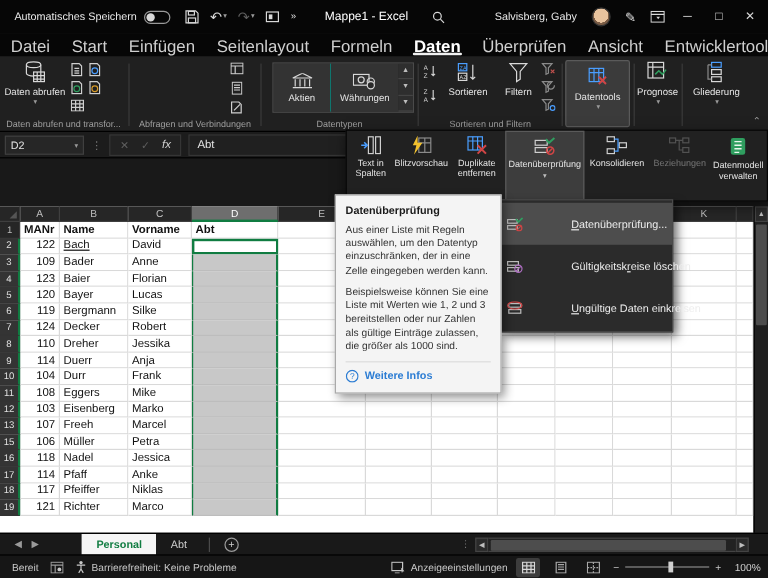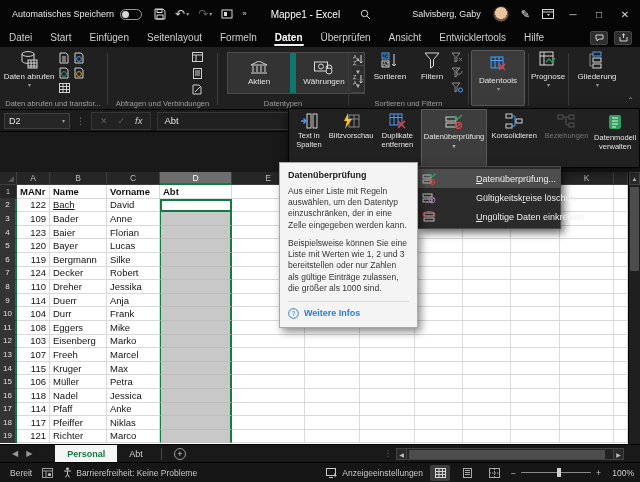--- a/index.html
+++ b/index.html
@@ -18,37 +18,37 @@
   .ddv { font-size:6px; color:#9a9a9a; margin-left:1px; }
   .doc-title { font-size:10px; color:#fff; margin-left:24px; white-space:nowrap; }
   .search-ic { margin-left:20px; }
   .tb-right { margin-left:auto; display:flex; align-items:center; gap:12px; margin-right:8px; }
   .user { font-size:9px; color:#e8e8e8; white-space:nowrap; }
   .avatar { width:16px; height:16px; border-radius:50%; background:radial-gradient(circle at 50% 42%, #e8c39e 0 55%, #7a5c45 56% 100%); border:1px solid #333; }
   .winbtn { font-size:10px; color:#d8d8d8; width:14px; text-align:center; }
 
   
   .tabrow { position:absolute; left:0; top:28px; width:640px; height:19px; background:#060606; display:flex; align-items:center; }
-  .rtab { font-size:10px; color:#cfcfcf; padding:0 9px; height:19px; display:flex; align-items:center; position:relative; white-space:nowrap; }
+  .rtab { font-size:14px; color:#cfcfcf; padding:0 9px; height:19px; display:flex; align-items:center; position:relative; white-space:nowrap; }
   .rtab.active { color:#fff; font-weight:bold; }
   .rtab.active:after { content:""; position:absolute; left:8px; right:8px; bottom:1px; height:2px; background:#f0f0f0; border-radius:1px; }
   .tabrow-right { margin-left:auto; display:flex; gap:6px; margin-right:8px; }
   .minibtn { width:18px; height:14px; background:#2e2e2e; border:1px solid #454545; border-radius:2px; display:flex; align-items:center; justify-content:center; }
 
   
   .ribbon { position:absolute; left:0; top:47px; width:640px; height:63px; background:#202020; border-bottom:1px solid #000; }
   .rgroup { position:absolute; top:0; height:63px; }
   .glabel { position:absolute; bottom:2px; left:0; right:0; text-align:center; font-size:7.5px; color:#9e9e9e; white-space:nowrap; }
   .gsep { position:absolute; top:6px; bottom:4px; width:1px; background:#3a3a3a; }
   .bigbtn { position:absolute; top:3px; display:flex; flex-direction:column; align-items:center; }
   .bigbtn .blabel { font-size:8px; color:#e4e4e4; text-align:center; line-height:1.15; margin-top:2px; white-space:nowrap; }
   .bigbtn.hl { background:#3b3b3b; border:1px solid #5a5a5a; border-radius:2px; }
   .smicon { width:12px; height:12px; display:flex; align-items:center; justify-content:center; }
   .gallery { position:absolute; top:5px; display:flex; border:1px solid #4a4a4a; background:#2a2a2a; }
-  .gcell { width:68px; height:40px; display:flex; flex-direction:column; align-items:center; justify-content:center; border-right:6px solid #0f766e; background:#333; }
+  .gcell { width:48px; height:40px; display:flex; flex-direction:column; align-items:center; justify-content:center; border-right:1px solid #0f766e; background:#333; }
   .gcell span { font-size:8px; color:#e4e4e4; margin-top:2px; }
   .gscroll { width:12px; display:flex; flex-direction:column; background:#2e2e2e; }
   .gscroll div { flex:1; display:flex; align-items:center; justify-content:center; font-size:6px; color:#bdbdbd; border-bottom:1px solid #444; }
   .collapse { position:absolute; right:6px; bottom:4px; font-size:8px; color:#9e9e9e; }
 
   
   .fbar { position:absolute; left:0; top:110px; width:640px; height:22px; background:#1c1c1c; border-bottom:1px solid #000; display:flex; align-items:center; }
   .namebox { width:66px; height:16px; margin-left:4px; background:#262626; border:1px solid #3f3f3f; display:flex; align-items:center; font-size:9px; color:#e4e4e4; padding:0 4px; }
   .namebox .dd { margin-left:auto; font-size:6px; color:#9a9a9a; }
   .fdots { color:#7a7a7a; font-size:9px; margin:0 6px; }
@@ -77,36 +77,36 @@
   
   .flyout { position:absolute; left:288px; top:108px; width:352px; height:60px; background:#212121; border:1px solid #050505; box-shadow:0 4px 10px rgba(0,0,0,.55); display:flex; z-index:20; }
   .fitem { height:100%; display:flex; flex-direction:column; align-items:center; padding-top:4px; }
   .fitem .flabel { font-size:7.5px; color:#e4e4e4; text-align:center; line-height:1.2; margin-top:2px; white-space:pre-line; }
   .fitem.hl { background:#3d3d3d; border:1px solid #5a5a5a; }
   .fitem.disabled { opacity:.4; }
   .fitem .ddv2 { font-size:6px; color:#bdbdbd; margin-top:1px; }
 
   
   .menu { position:absolute; left:417px; top:166px; width:144px; background:#2b2b2b; border:1px solid #4a4a4a; box-shadow:3px 4px 8px rgba(0,0,0,.6); z-index:30; padding:2px 0; }
-  .mitem { height:19px; display:flex; align-items:center; font-size:9px; color:#ededed; padding:0 6px 0 4px; white-space:nowrap;gap:35px; }
+  .mitem { height:35px; display:flex; align-items:center; font-size:9px; color:#ededed; padding:0 6px 0 4px; white-space:nowrap;gap:35px; }
   .mitem.hl { background:#4d4d4d; }
   .mitem .mic { width:16px; margin-right:5px; display:flex; justify-content:center; }
   .mitem u { text-decoration:underline; }
 
   
   .tooltip { position:absolute; left:279px; top:162px; width:139px; background:#f4f4f4; border:1px solid #a9a9a9; box-shadow:3px 4px 8px rgba(0,0,0,.45); z-index:40; padding:7px 8px 8px 8px; }
   .tt-title { font-size:9px; font-weight:bold; color:#1a1a1a; margin-bottom:6px; }
   .tt-body { font-size:8.5px; color:#333; line-height:1.32; margin-bottom:7px; }
   .tt-link { display:flex; align-items:center; gap:5px; padding-top:6px; border-top:1px solid #ddd; }
   .tt-link span { font-size:9px; font-weight:bold; color:#2b7cd3; }
 
   
   .sheetrow { position:absolute; left:0; top:444px; width:640px; height:18px; background:#191919; border-top:1px solid #000; display:flex; align-items:center; }
   .snav { color:#9a9a9a; font-size:8px; margin-left:12px; display:flex; gap:8px; }
-  .stabs { display:flex; margin-left:23px; height:18px; }
+  .stabs { display:flex; margin-left:36px; height:18px; }
   .stab { padding:0 12px; font-size:9px; display:flex; align-items:center; color:#cfcfcf; }
   .stab.active { background:#f5f5f5; color:#107c41; font-weight:bold; }
   .sdivider { width:1px; background:#4a4a4a; margin:3px 6px; }
   .plusbtn { width:12px; height:12px; border:1px solid #9a9a9a; border-radius:50%; color:#cfcfcf; font-size:9px; line-height:10px; text-align:center; margin-left:6px; }
   .hsb { position:absolute; left:396px; top:3px; width:228px; height:12px; display:flex; align-items:center; }
   .hsb .arr { width:11px; height:12px; background:#2a2a2a; border:1px solid #444; color:#bdbdbd; font-size:6px; display:flex; align-items:center; justify-content:center; }
   .hsb .track { flex:1; height:12px; background:#222; border-top:1px solid #444; border-bottom:1px solid #444; position:relative; }
   .hsb .hthumb { position:absolute; left:2px; top:1px; height:9px; width:196px; background:#4d4d4d; border-radius:1px; }
   .grip { position:absolute; left:384px; top:4px; color:#7a7a7a; font-size:8px; letter-spacing:1px; }
 
@@ -612,35 +612,20 @@
           <div class="gcell2" style="width: 48px;"></div>
           <div class="gcell2" style="width: 49px;"></div>
           <div class="gcell2" style="width: 54px;"></div>
           <div class="gcell2" style="width: 14px;"></div>
         </div>
         <div class="g-row">
           <div class="rnum hlr">13</div>
           <div class="gcell2 num" style="width: 33px;">107</div>
           <div class="gcell2" style="width: 57px;">Freeh</div>
           <div class="gcell2" style="width: 53px;">Marcel</div>
-          <div class="gcell2 range" style="width: 72px;"></div>
-          <div class="gcell2" style="width: 73px;"></div>
-          <div class="gcell2" style="width: 55px;"></div>
-          <div class="gcell2" style="width: 55px;"></div>
-          <div class="gcell2" style="width: 48px;"></div>
-          <div class="gcell2" style="width: 48px;"></div>
-          <div class="gcell2" style="width: 49px;"></div>
-          <div class="gcell2" style="width: 54px;"></div>
-          <div class="gcell2" style="width: 14px;"></div>
-        </div>
-        <div class="g-row">
-          <div class="rnum hlr">14</div>
-          <div class="gcell2 num" style="width: 33px;">115</div>
-          <div class="gcell2" style="width: 57px;">Kruger</div>
-          <div class="gcell2" style="width: 53px;">Max</div>
           <div class="gcell2 range" style="width: 72px;"></div>
           <div class="gcell2" style="width: 73px;"></div>
           <div class="gcell2" style="width: 55px;"></div>
           <div class="gcell2" style="width: 55px;"></div>
           <div class="gcell2" style="width: 48px;"></div>
           <div class="gcell2" style="width: 48px;"></div>
           <div class="gcell2" style="width: 49px;"></div>
           <div class="gcell2" style="width: 54px;"></div>
           <div class="gcell2" style="width: 14px;"></div>
         </div>

